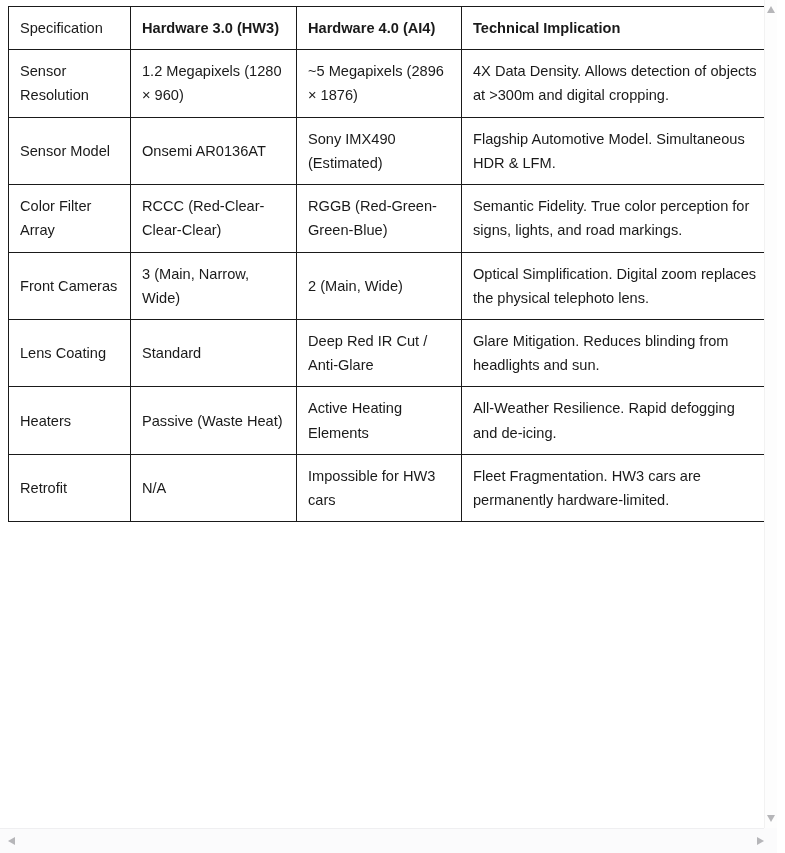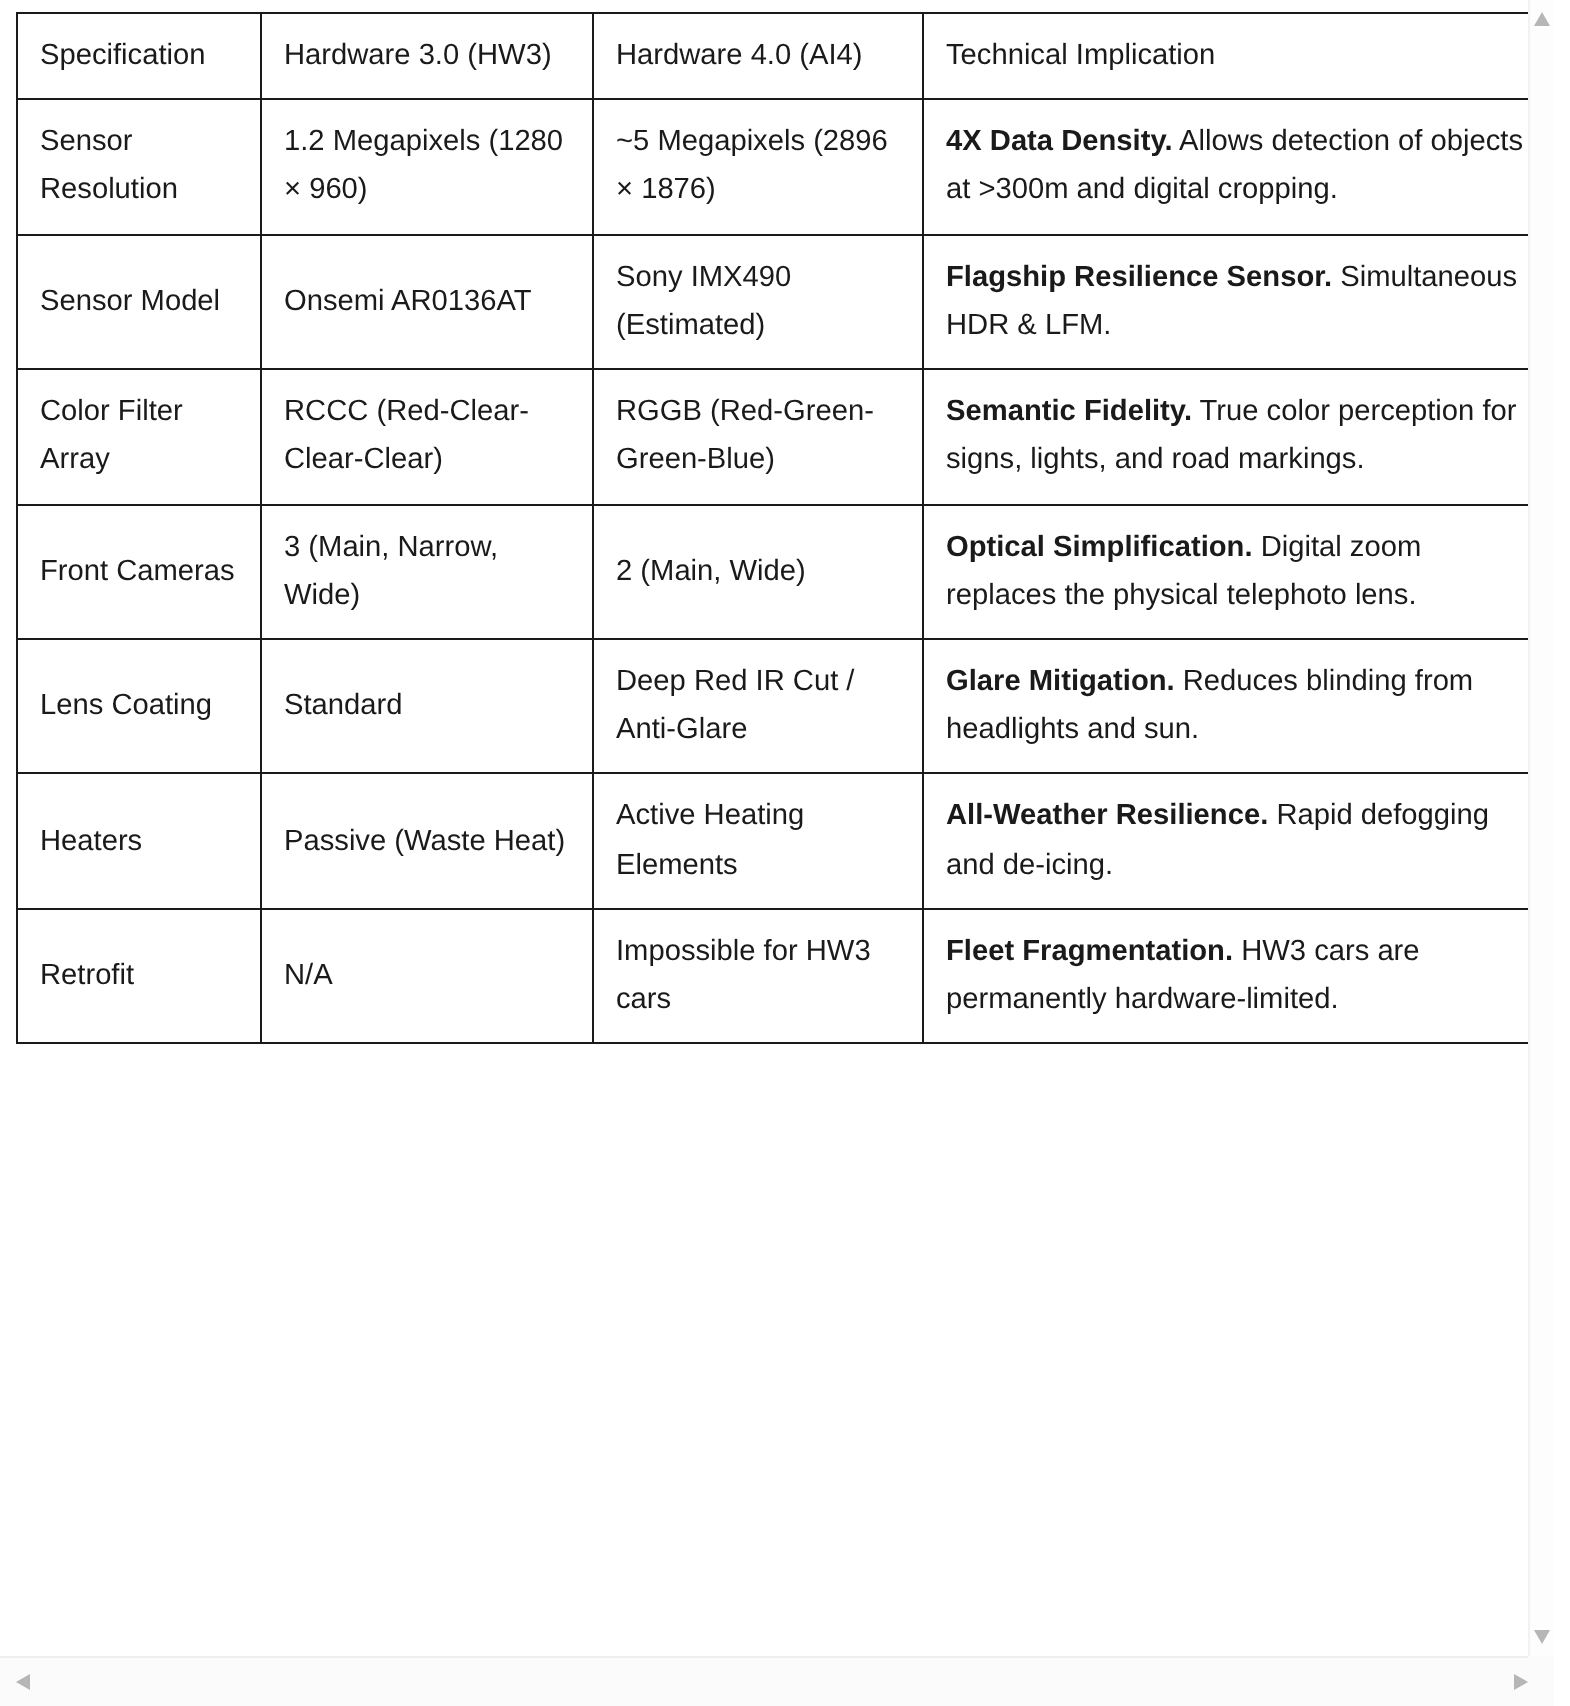--- a/index.html
+++ b/index.html
@@ -63,34 +63,34 @@
   col.c4 { width: 313px; }
 
   
   thead th {
     font-size: 14.8px;
     line-height: 1.62;
     padding-top: 11px;
     padding-bottom: 11px;
   }
   thead th.plain { font-weight: normal; }
-  thead th.bold  { font-weight: normal; }
+  thead th.bold  { font-weight: bold; }
 
   
   tbody td.spec-label {
     font-weight: normal;
   }
   tbody td.val {
     font-weight: normal;
   }
   tbody td.implication {
     font-weight: normal;
   }
   tbody td.implication .lead {
-    font-weight: bold;
+    font-weight: normal;
   }
 
   
   .scroll-v {
     position: absolute;
     top: 0;
     right: 0;
     width: 13px;
     height: 828px;
     background: #fdfdfd;
@@ -188,21 +188,21 @@
           <td class="spec-label">Sensor Resolution</td>
           <td class="val">1.2 Megapixels (1280 × 960)</td>
           <td class="val">~5 Megapixels (2896 × 1876)</td>
           <td class="implication"><span class="lead">4X Data Density.</span><span> Allows detection of objects at &gt;300m and digital cropping.</span></td>
         </tr>
 
         <tr>
           <td class="spec-label">Sensor Model</td>
           <td class="val">Onsemi AR0136AT</td>
           <td class="val">Sony IMX490 (Estimated)</td>
-          <td class="implication"><span class="lead">Flagship Resilience Sensor.</span><span> Simultaneous HDR &amp; LFM.</span></td>
+          <td class="implication"><span class="lead">Flagship Automotive Model.</span><span> Simultaneous HDR &amp; LFM.</span></td>
         </tr>
 
         <tr>
           <td class="spec-label">Color Filter Array</td>
           <td class="val">RCCC (Red-Clear-Clear-Clear)</td>
           <td class="val">RGGB (Red-Green-Green-Blue)</td>
           <td class="implication"><span class="lead">Semantic Fidelity.</span><span> True color perception for signs, lights, and road markings.</span></td>
         </tr>
 
 

